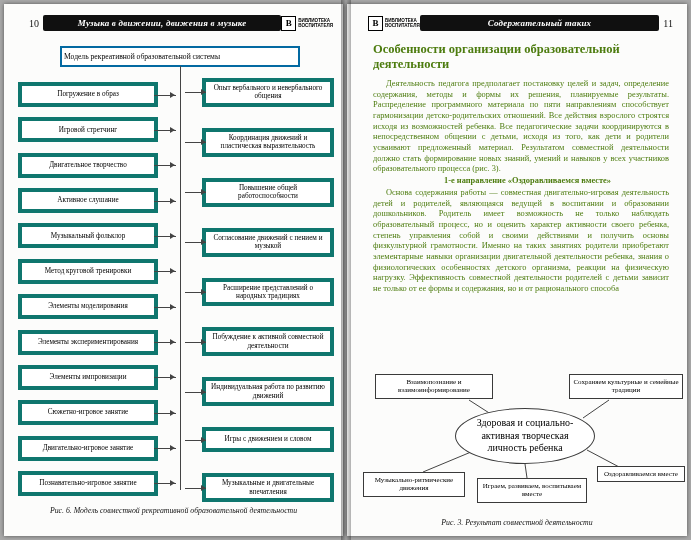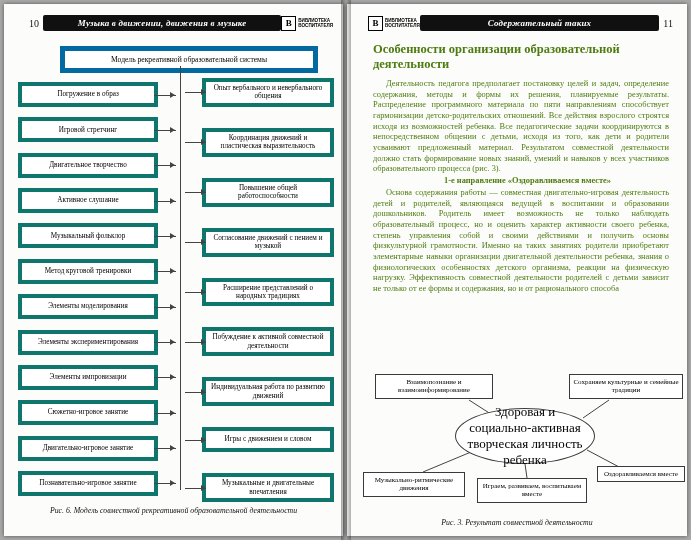--- a/index.html
+++ b/index.html
@@ -13,21 +13,21 @@
   
   .pg-header{position:absolute;top:10px;left:10px;right:10px;height:18px;display:flex;align-items:center;margin-left:11px;}
   .pg-num{font-size:10px;color:#111;padding:0 4px;}
   .hdr-bar{flex:1;height:16px;background:#101010;border-radius:2px;color:#fff;display:flex;align-items:center;justify-content:center;font-style:italic;font-weight:bold;font-size:9px;letter-spacing:.2px;}
   .logo{display:flex;align-items:center;gap:2px;flex:0 0 auto;}
   .logo-b{width:13px;height:13px;border:1.5px solid #000;display:flex;align-items:center;justify-content:center;font-weight:bold;font-size:9px;color:#000;background:#fff;}
   .logo-txt{font-family:"Liberation Sans",sans-serif;font-size:4.6px;font-weight:bold;line-height:1.15;color:#000;}
   .logo-txt span{display:block;}
 
   
-  .d2-title{position:absolute;left:56px;width:232px;top:42px;border:5px solid #0369a1;background:#fff;font-size:7.6px;text-align:center;padding:4px 8px;}
+  .d2-title{position:absolute;left:56px;width:232px;top:42px;border:2px solid #0369a1;background:#fff;font-size:7.6px;padding:4px 2px;}
   .spine{position:absolute;left:176px;top:62px;height:424px;width:1px;background:#444;}
   .dcol{position:absolute;display:flex;flex-direction:column;justify-content:space-between;}
   .dcol-left{left:14px;width:140px;top:78px;height:414px;}
   .dcol-right{left:198px;width:132px;top:74px;height:424px;}
   .dbox{position:relative;border:4px solid #0f766e;background:#fff;font-size:7.2px;line-height:1.18;text-align:center;padding:2px 3px;display:flex;align-items:center;justify-content:center;min-height:13px;}
   .lbox::before{content:"";position:absolute;left:100%;top:50%;width:22px;height:1px;background:#444;}
   .lbox::after{content:"";position:absolute;left:calc(100% + 16px);top:50%;transform:translateY(-50%);width:0;height:0;border-left:5px solid #444;border-top:3px solid transparent;border-bottom:3px solid transparent;}
   .rbox::before{content:"";position:absolute;right:100%;top:50%;width:21px;height:1px;background:#444;}
   .rbox::after{content:"";position:absolute;right:100%;top:50%;transform:translateY(-50%);width:0;height:0;border-left:5px solid #444;border-top:3px solid transparent;border-bottom:3px solid transparent;}
   .caption{position:absolute;left:30px;right:30px;text-align:center;font-size:7.8px;font-style:italic;color:#111;line-height:1.25;}
@@ -37,21 +37,21 @@
   
   .content{position:absolute;left:26px;right:18px;top:38px;height:328px;overflow:hidden;color:#4d7c0f;}
   .content h1{font-size:12.5px;line-height:1.2;margin:0 0 7px 0;font-weight:bold;}
   .body-p{font-size:8.4px;line-height:1.27;text-align:justify;margin:0;text-indent:13px;}
   .subhead{font-size:8.4px;line-height:1.3;font-weight:bold;margin:1px 0;text-indent:13px;text-align:center;}
 
   
   .diagram3{position:absolute;left:12px;right:10px;top:370px;height:140px;}
   .d3-lines{position:absolute;left:0;top:0;width:100%;height:100%;}
   .d3-box{position:absolute;border:1px solid #3a3a3a;background:#fff;font-size:7px;line-height:1.2;text-align:center;padding:3px 3px;display:flex;align-items:center;justify-content:center;}
-  .d3-ellipse{position:absolute;left:96px;top:34px;width:140px;height:56px;border:1px solid #3a3a3a;border-radius:50%;background:#fff;font-size:13px;line-height:1.25;text-align:center;display:flex;align-items:center;justify-content:center;padding:2px 10px;box-sizing:border-box;}
+  .d3-ellipse{position:absolute;left:96px;top:34px;width:140px;height:56px;border:1px solid #3a3a3a;border-radius:50%;background:#fff;font-size:10px;line-height:1.25;text-align:center;display:flex;align-items:center;justify-content:center;padding:2px 10px;box-sizing:border-box;}
 </style>
 </head>
 <body>
 
 <div class="spread">
 
   <div class="page page-left">
     <div class="pg-header">
       <span class="pg-num">10</span>
       <div class="hdr-bar">

